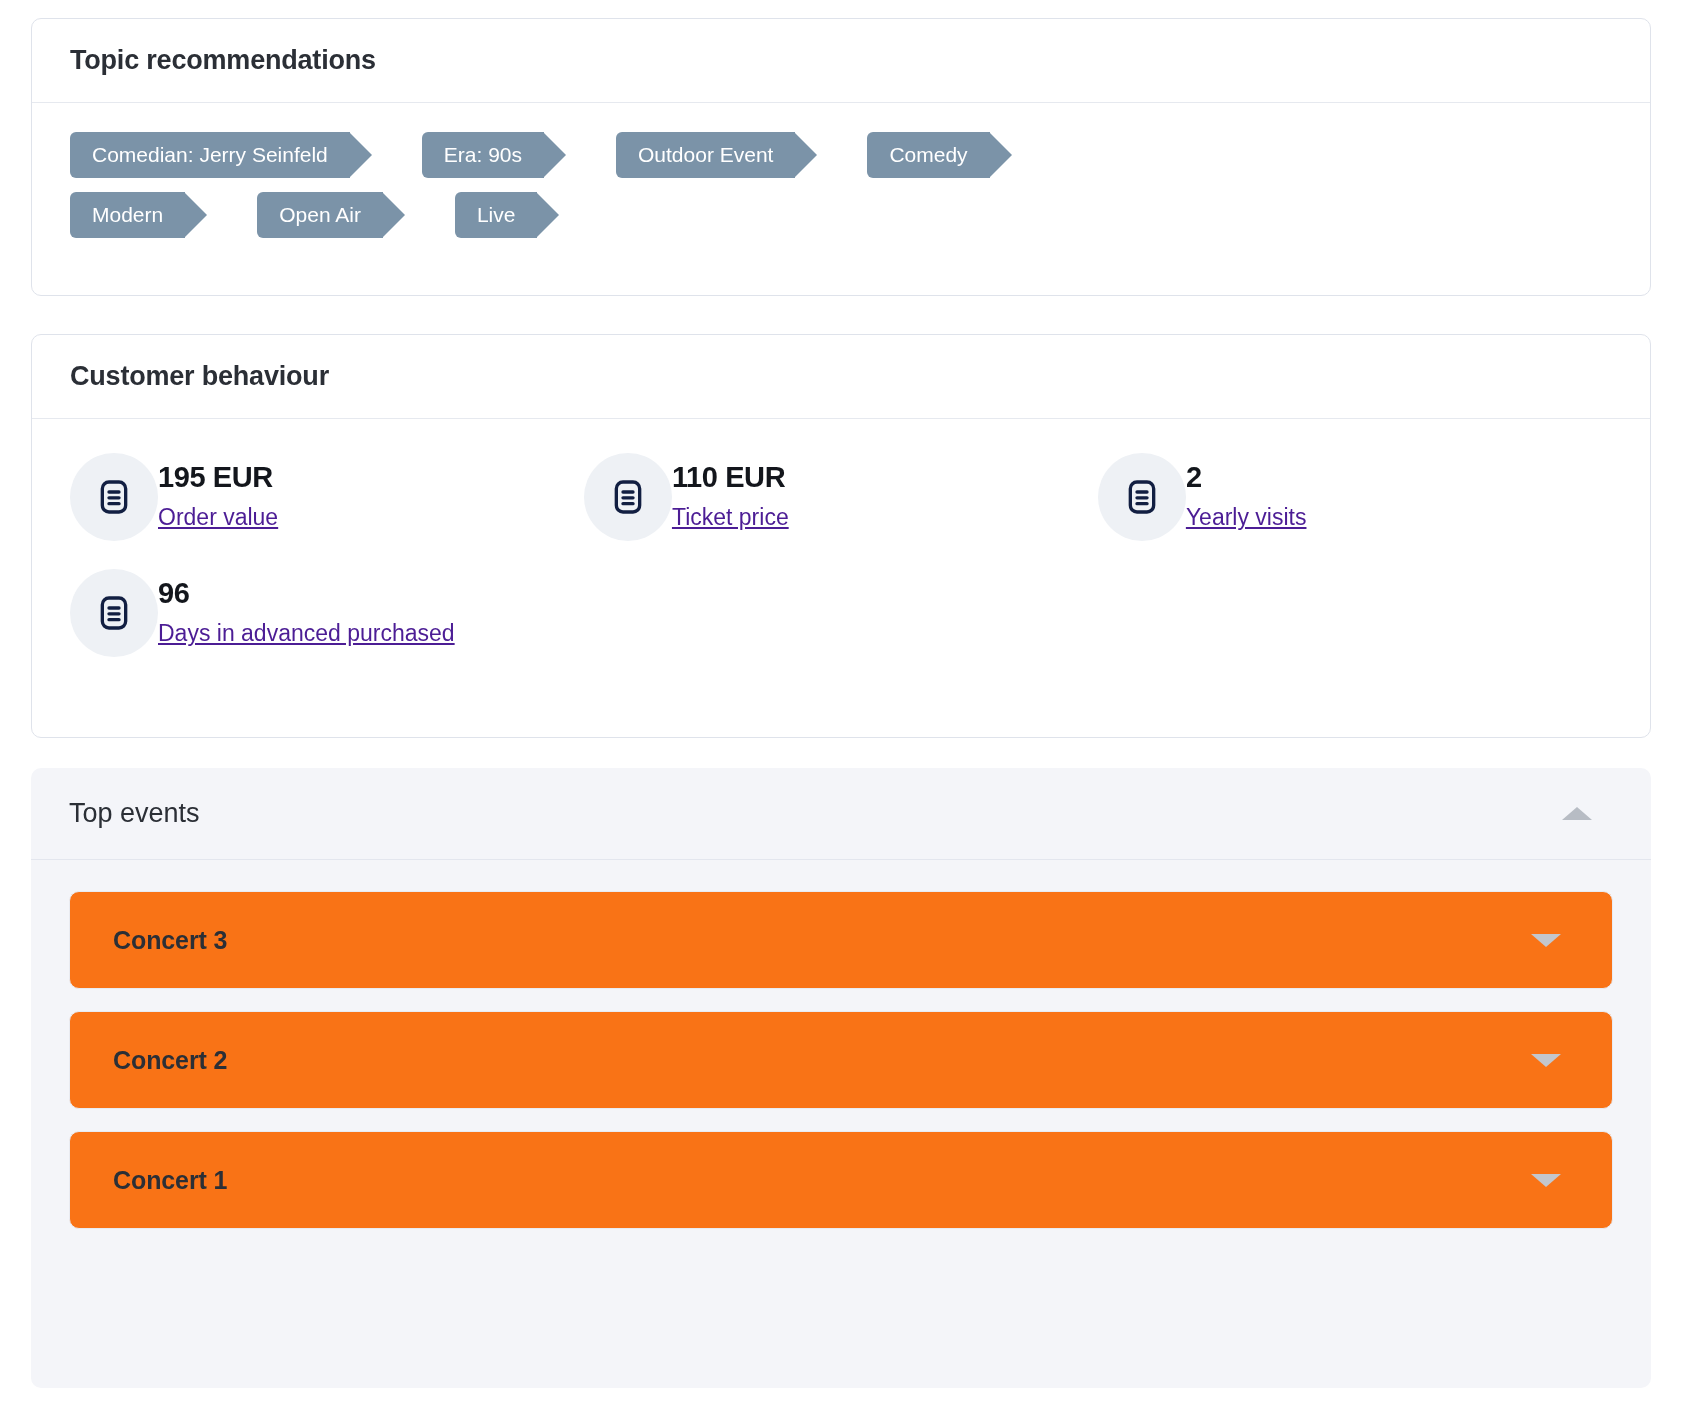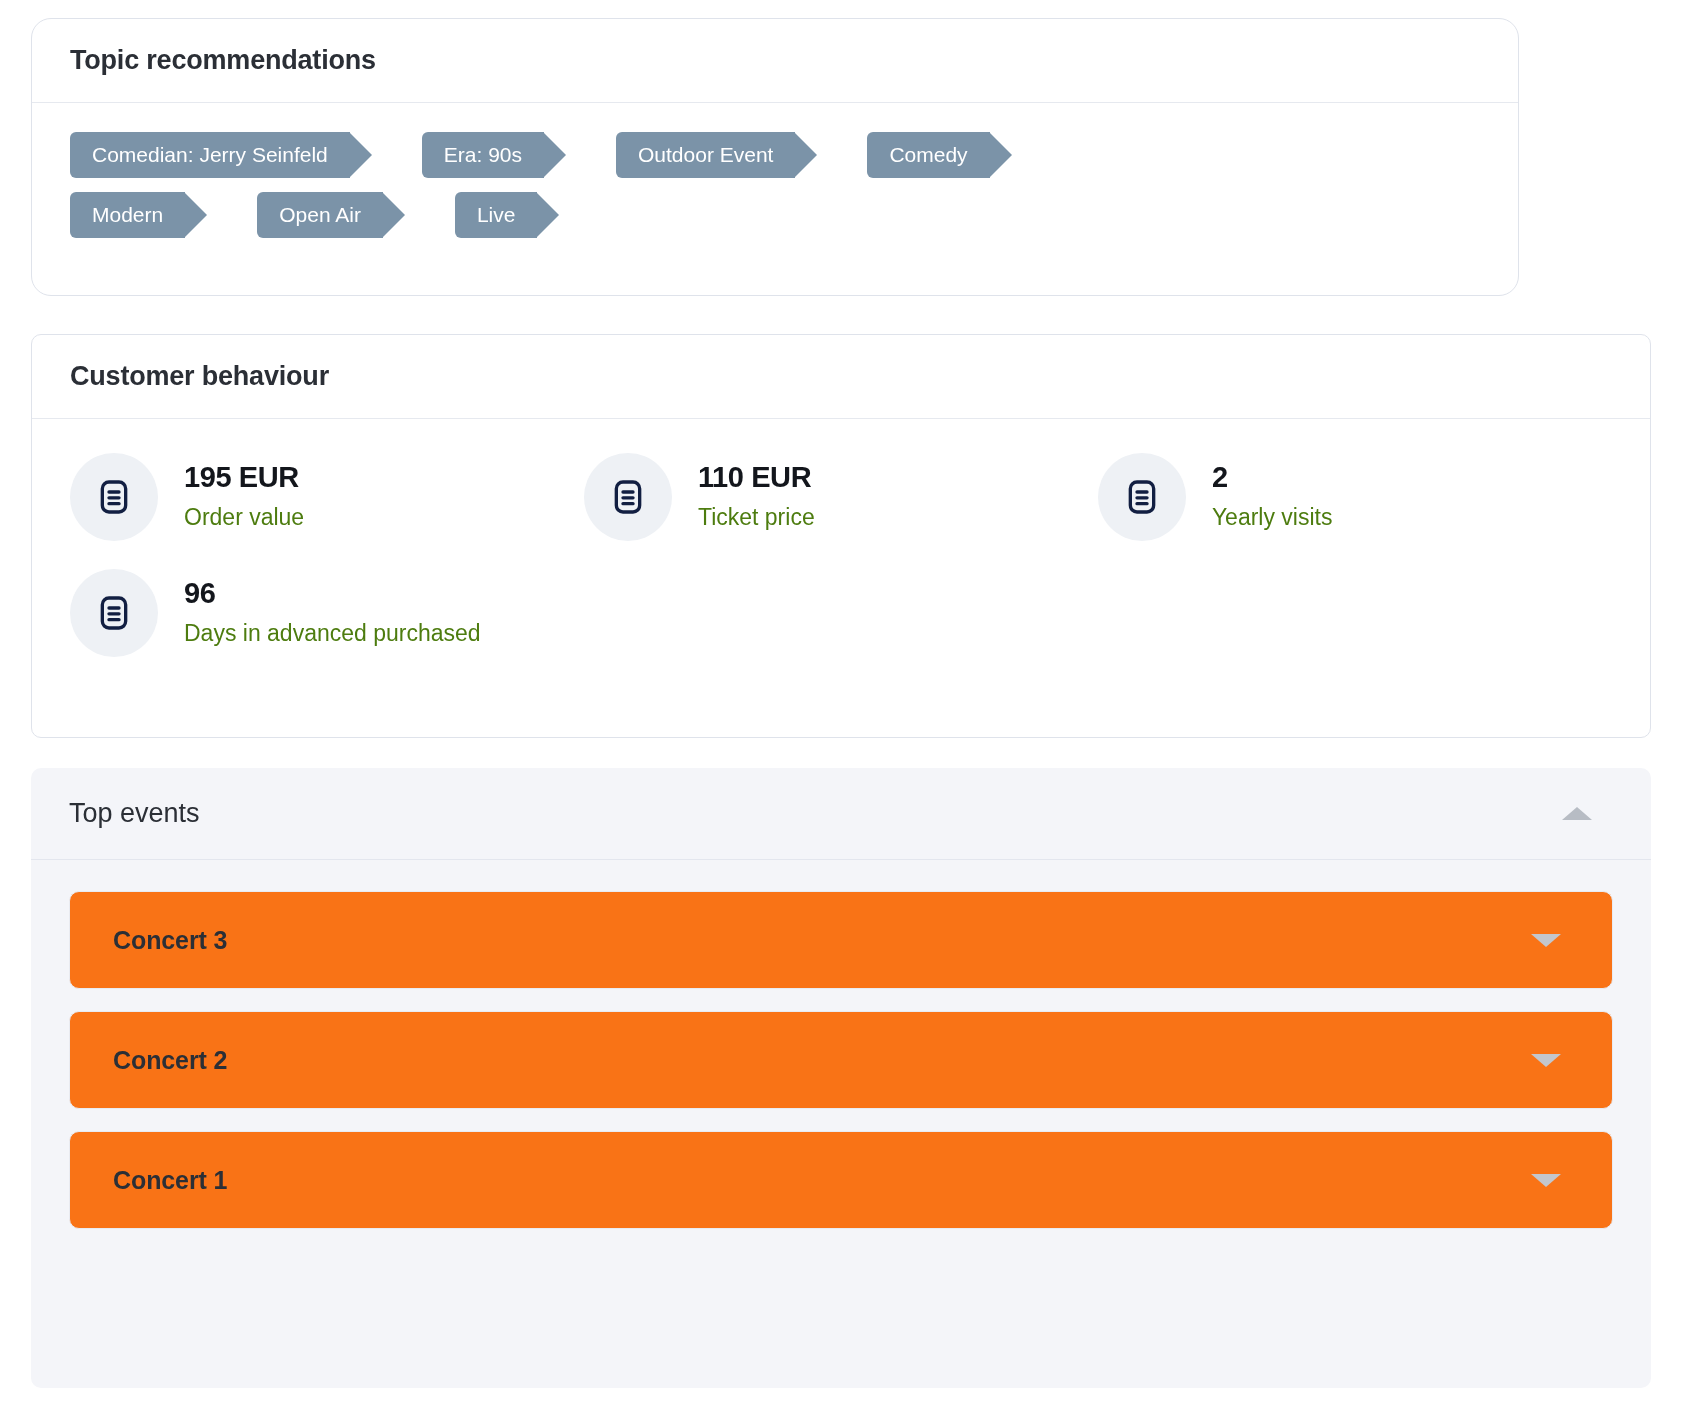--- a/index.html
+++ b/index.html
@@ -37,23 +37,22 @@
     font-weight: 700;
     color: #2b2f36;
     letter-spacing: -0.2px;
   }
   .card-body { padding: 0 38px; }
 
   
   #topic-card {
     left: 31px;
     top: 18px;
-    width: 1488px;
+    width: 1620px;
     height: 278px;
-    border-radius: 20px;
   }
   .tag-rows { padding-top: 29px; }
   .tag-row {
     display: flex;
     flex-wrap: nowrap;
     align-items: flex-start;
     margin-bottom: 14px;
     gap: 32px;
   }
   .tag {
@@ -103,33 +102,34 @@
     width: 88px;
     height: 88px;
     min-width: 88px;
     border-radius: 50%;
     background: #eef1f5;
     display: flex;
     align-items: center;
     justify-content: center;
   }
   .metric-icon svg { display: block; }
-  .metric-text { margin-left: 26px; }
+  .metric-text { }
   .metric-value {
     font-size: 29px;
     font-weight: 700;
     color: #13161c;
     line-height: 1.25;
     letter-spacing: -0.4px;
   }
   .metric-label {
     font-size: 23px;
-    color: #4d7c0f;
+    color: #4c1d95;
     line-height: 1.5;
     margin-top: 5px;
+    text-decoration: underline;
   }
 
   
   #events-panel {
     position: absolute;
     left: 31px;
     top: 768px;
     width: 1620px;
     height: 620px;
     background: #f4f5f9;

